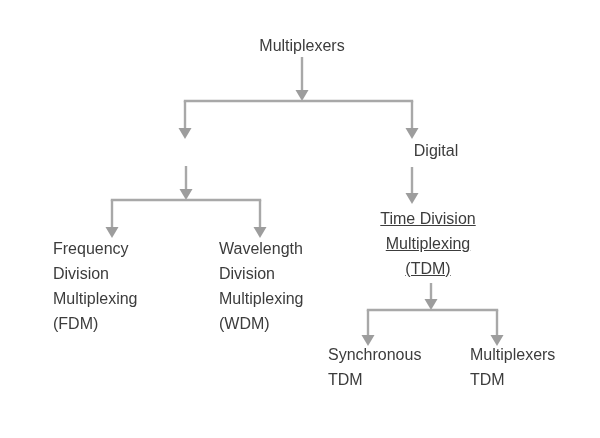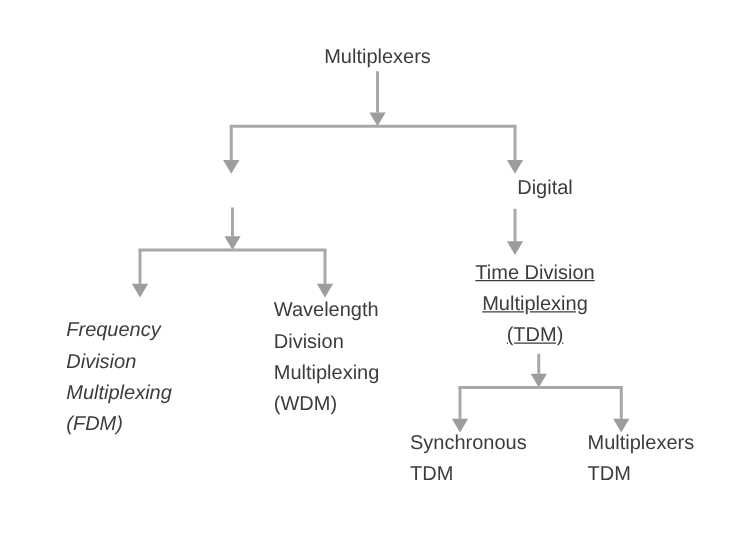--- a/index.html
+++ b/index.html
@@ -69,21 +69,21 @@
       <path d="M 497 310 V 335"></path>
       <polygon points="497,346 490.5,335 503.5,335"></polygon>
     </g>
   </svg>
 
   <div class="node centered" style="left:302px; top:33px;">Multiplexers</div>
 
 
   <div class="node centered" style="left:414px; top:138px;margin-left:22px;">Digital</div>
 
-  <div class="node" style="left:53px; top:252px;font-style:italic;">Frequency
+  <div class="node" style="left:53px; top:236px;">Frequency
 Division
 Multiplexing
 (FDM)</div>
 
   <div class="node" style="left:219px; top:236px;">Wavelength
 Division
 Multiplexing
 (WDM)</div>
 
   <div class="node centered" style="left:428px; top:206px;text-decoration:underline;">Time Division

